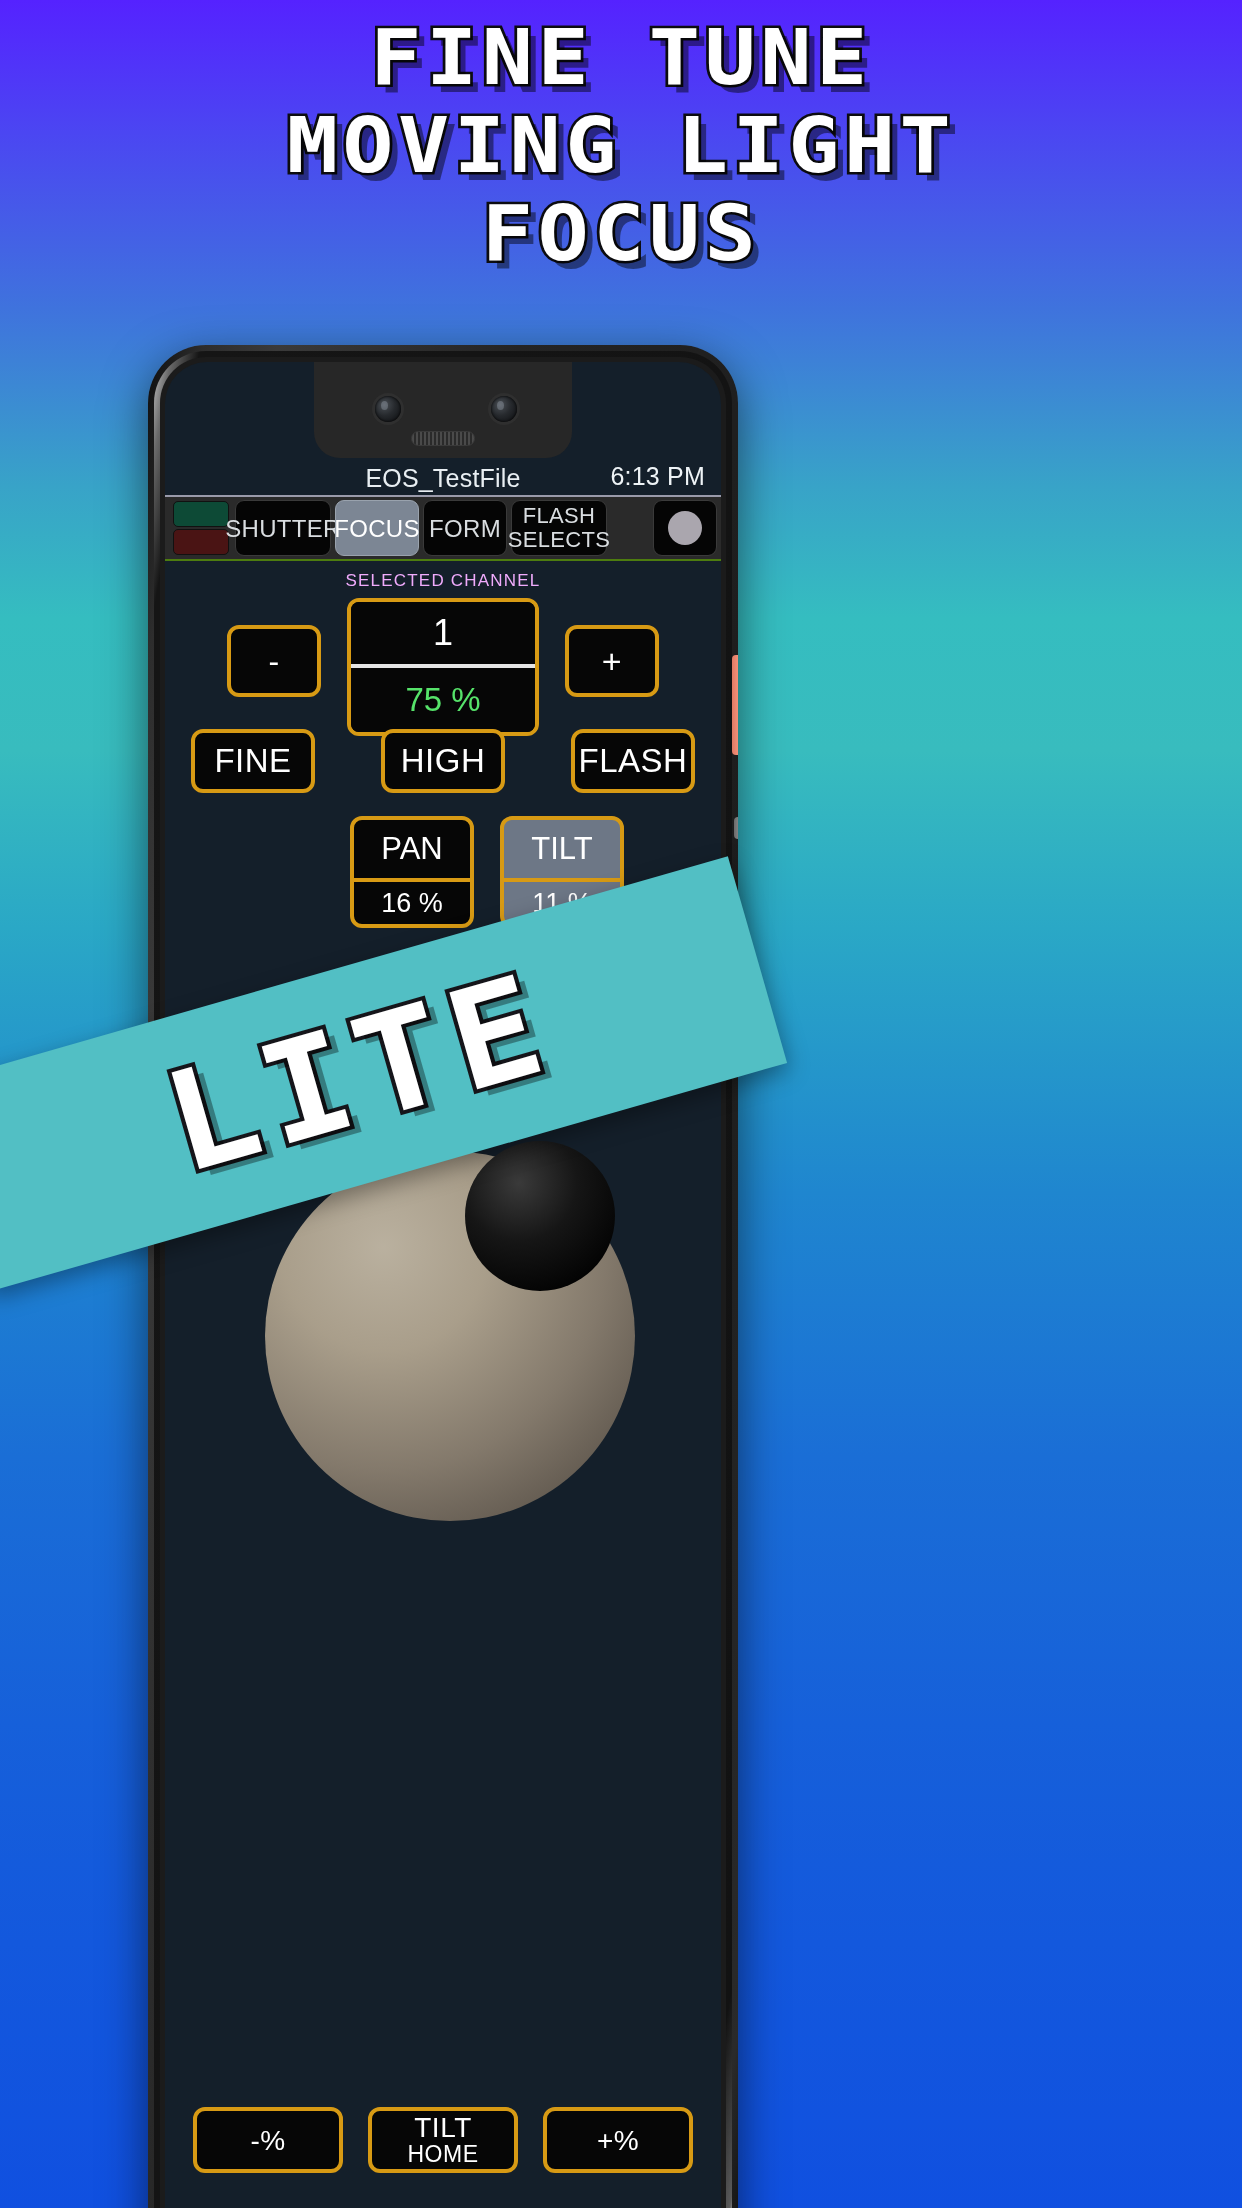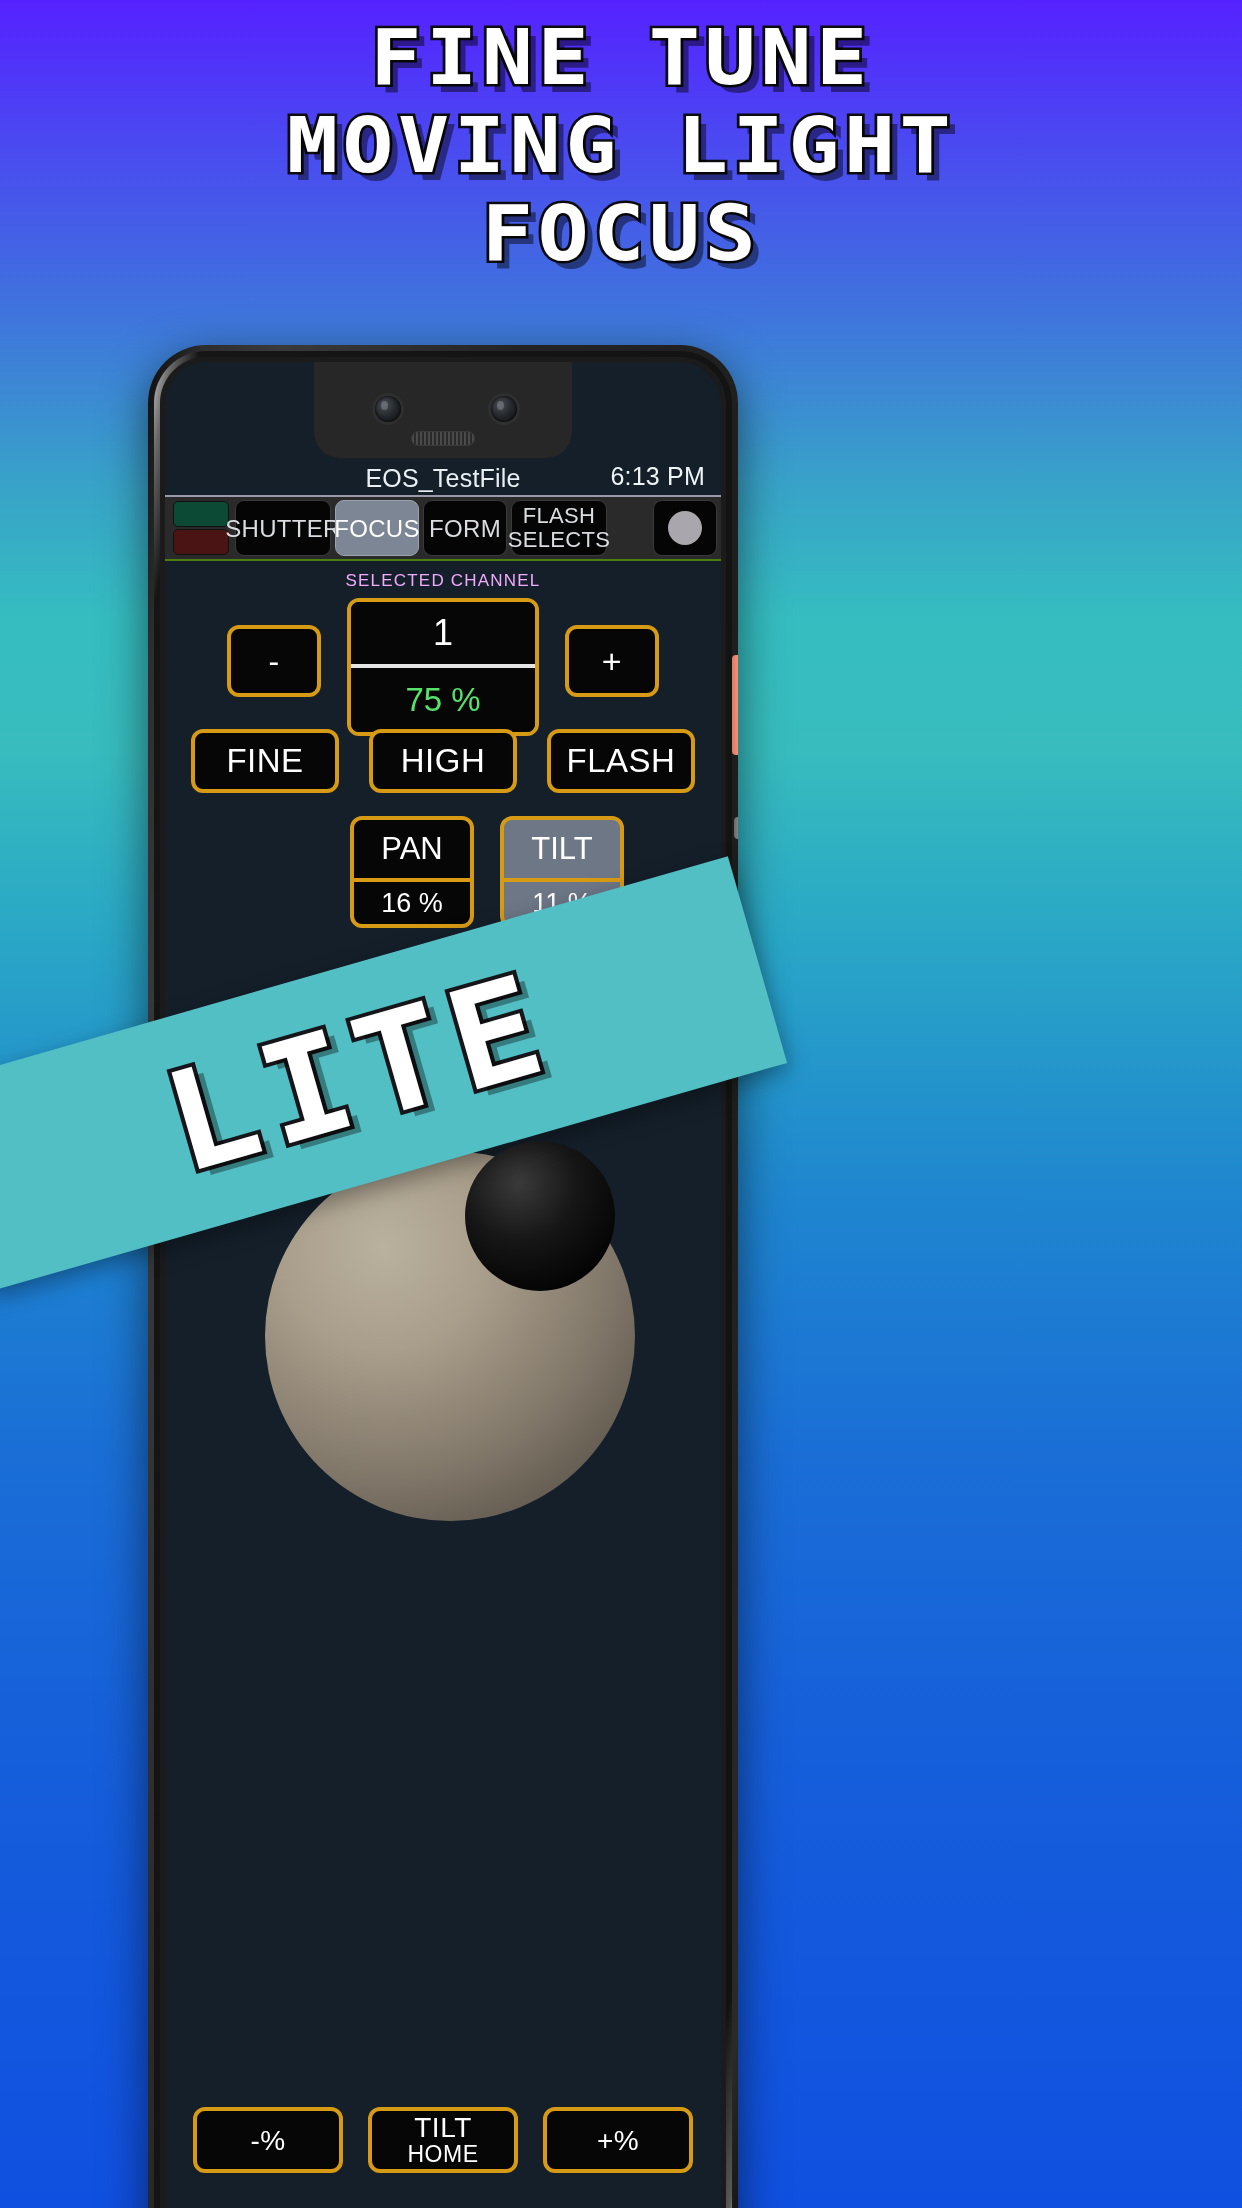--- a/index.html
+++ b/index.html
@@ -193,21 +193,21 @@
     color:#56e36a; font-size:33px; background:#060606;
     border-top:4px solid #e5e5e5;
   }
 
   
   .moderow{
     position:absolute; left:0; top:168px; width:100%;
     display:flex; justify-content:space-between;
     padding:0 26px;
   }
-  .moderow .btn{ width:148px; height:64px; font-size:33px; }
+  .moderow .btn{ width:124px; height:64px; font-size:33px; }
 
   
   .ptrow{
     position:absolute; left:0; top:255px; width:100%;
     display:flex; justify-content:center; gap:26px;margin-left:44px;
   }
   .ptcell{
     width:124px;
     border:4px solid #d79a14;
     border-radius:12px;

